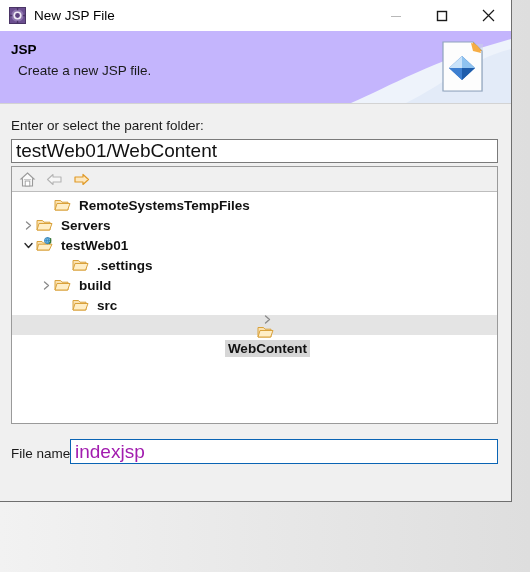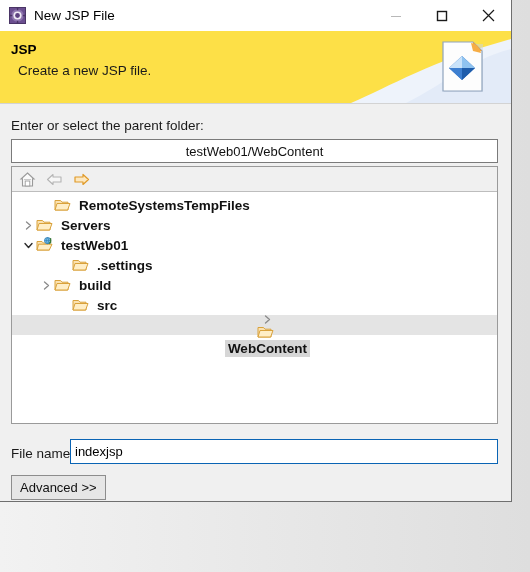--- a/index.html
+++ b/index.html
@@ -72,21 +72,21 @@
     align-items: center;
     justify-content: center;
     background: #ffffff;
   }
   .wbtn svg { display:block; }
 
   
   #header {
     position: relative;
     height: 72px;
-    background: #fde047;
+    background: #c4b5fd;
     border-bottom: 1px solid #d3d3d3;
     overflow: hidden;
   }
   #header-swoosh {
     position: absolute;
     right: 0;
     top: 0;
     width: 160px;
     height: 72px;
     pointer-events: none;
@@ -129,25 +129,24 @@
   #parent-input {
     position: absolute;
     left: 11px;
     top: 35px;
     width: 487px;
     height: 24px;
     box-sizing: border-box;
     border: 1px solid #7a7a7a;
     background: #ffffff;
     font-family: "Liberation Sans", sans-serif;
-    font-size: 13px;
+    font-size: 19px;
     color: #111;
     padding: 0 4px;
     outline: none;
-    text-align: center;
   }
 
   
   #tree-panel {
     position: absolute;
     left: 11px;
     top: 62px;
     width: 487px;
     height: 258px;
     box-sizing: border-box;
@@ -215,22 +214,22 @@
   #filename-input {
     position: absolute;
     left: 70px;
     top: 335px;
     width: 428px;
     height: 25px;
     box-sizing: border-box;
     border: 1px solid #0a64b4;
     background: #ffffff;
     font-family: "Liberation Sans", sans-serif;
-    font-size: 13px;
-    color: #000000;
+    font-size: 19px;
+    color: #a21caf;
     padding: 0 4px;
     outline: none;
   }
   #advanced-btn {
     position: absolute;
     left: 11px;
     top: 371px;
     min-width: 88px;
     height: 25px;
     box-sizing: border-box;
@@ -426,21 +425,20 @@
   <path d="M3,6.5 L16,6.5 L13.6,13 L1,13 Z" fill="#ffeec6" stroke="#d9a23c" stroke-width="1" stroke-linejoin="round"></path>
 </svg></span>
             <span class="tlabel">WebContent</span>
           </div>
         </div>
     </div>
 
     <div id="label-filename">File name:</div>
     <input id="filename-input" type="text" placeholder="" value="indexjsp" style="">
 
-    <button id="advanced-btn">Advanced &gt;&gt;</button>
   </div>
 
   <div id="footer">
     
     
     
     
     
 
     

